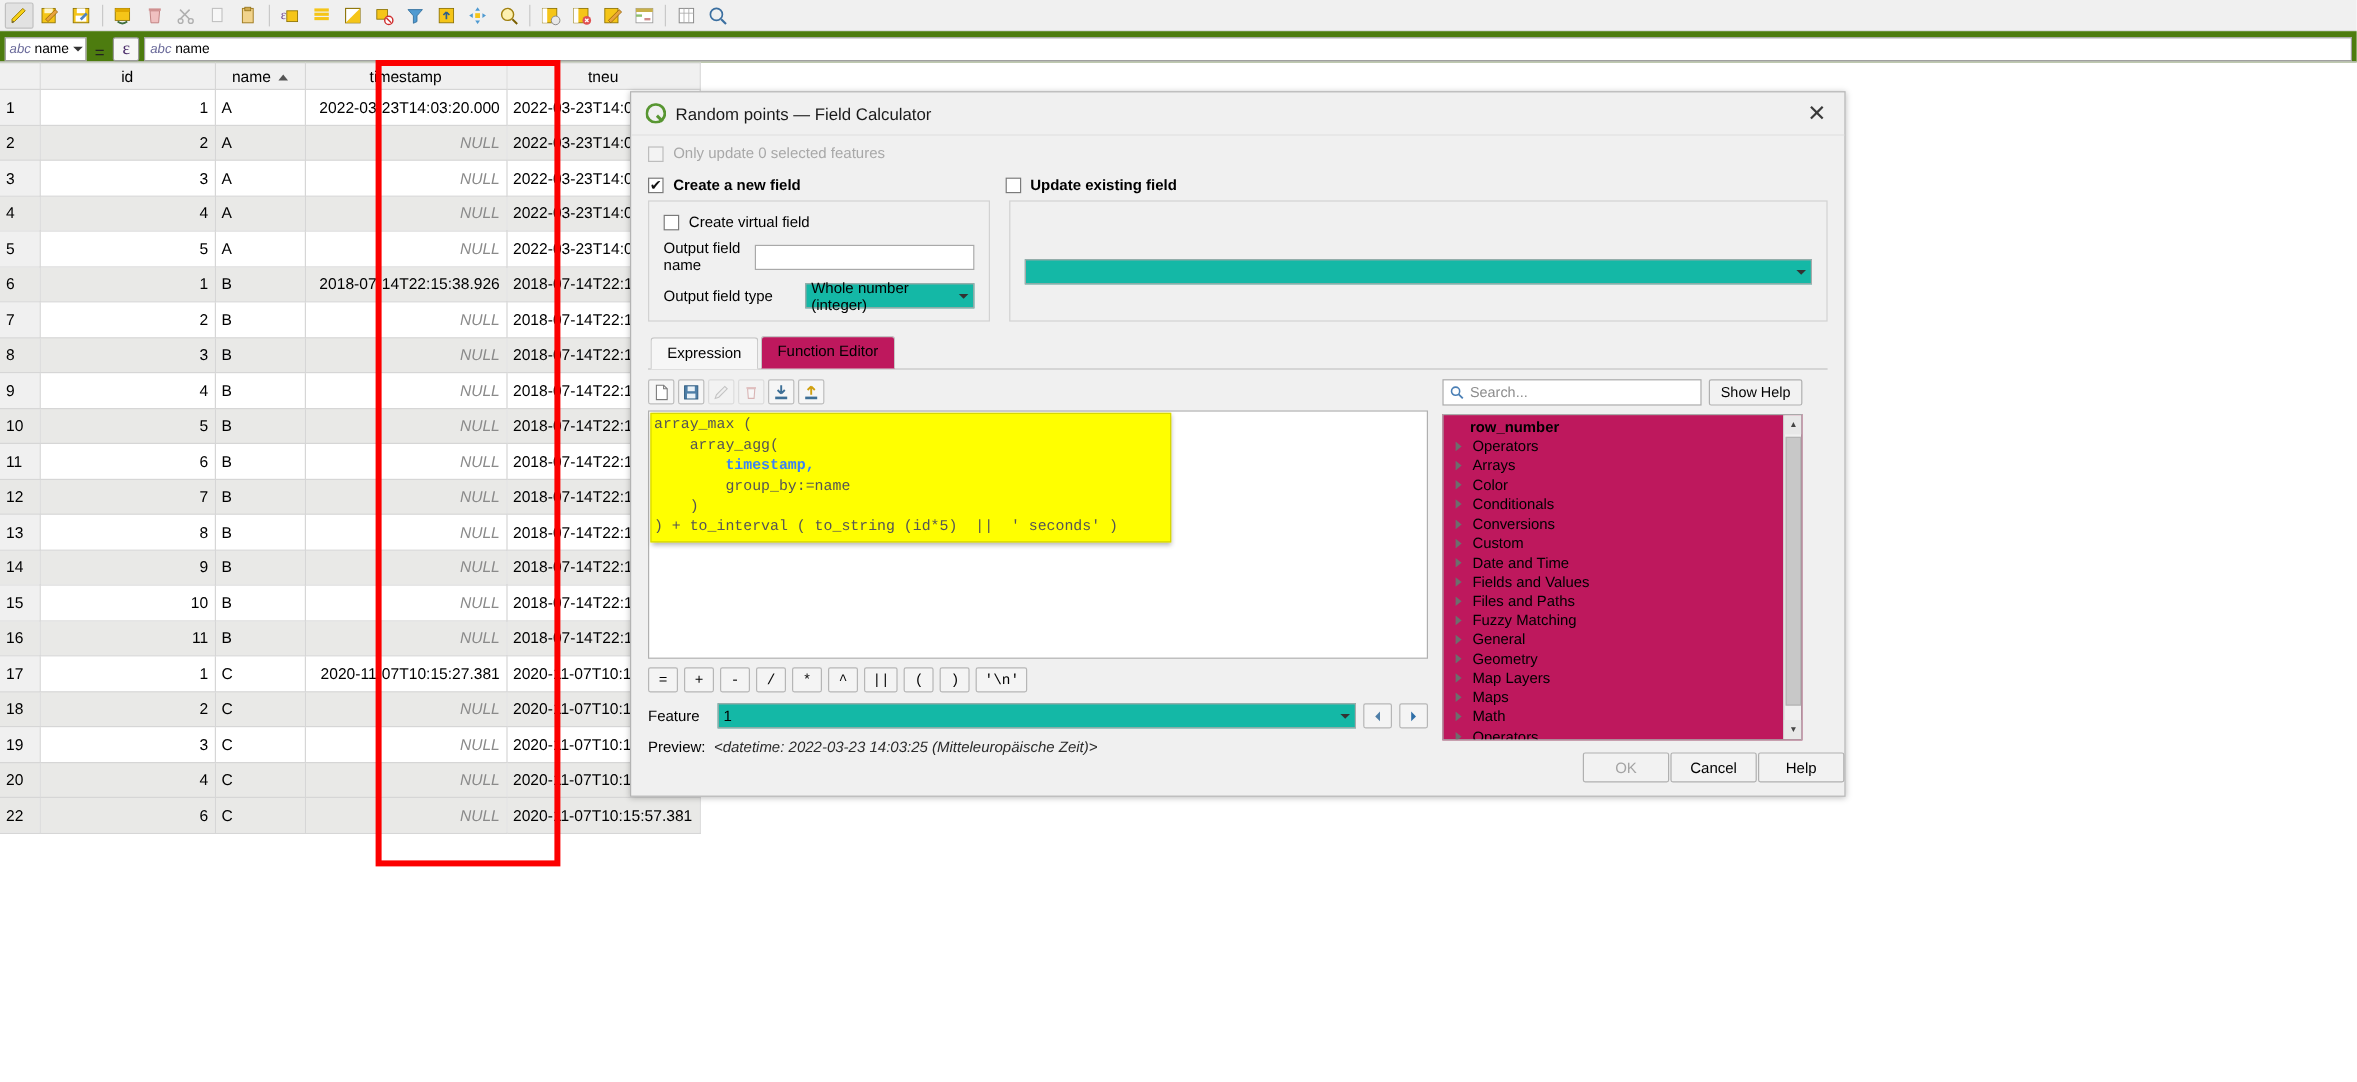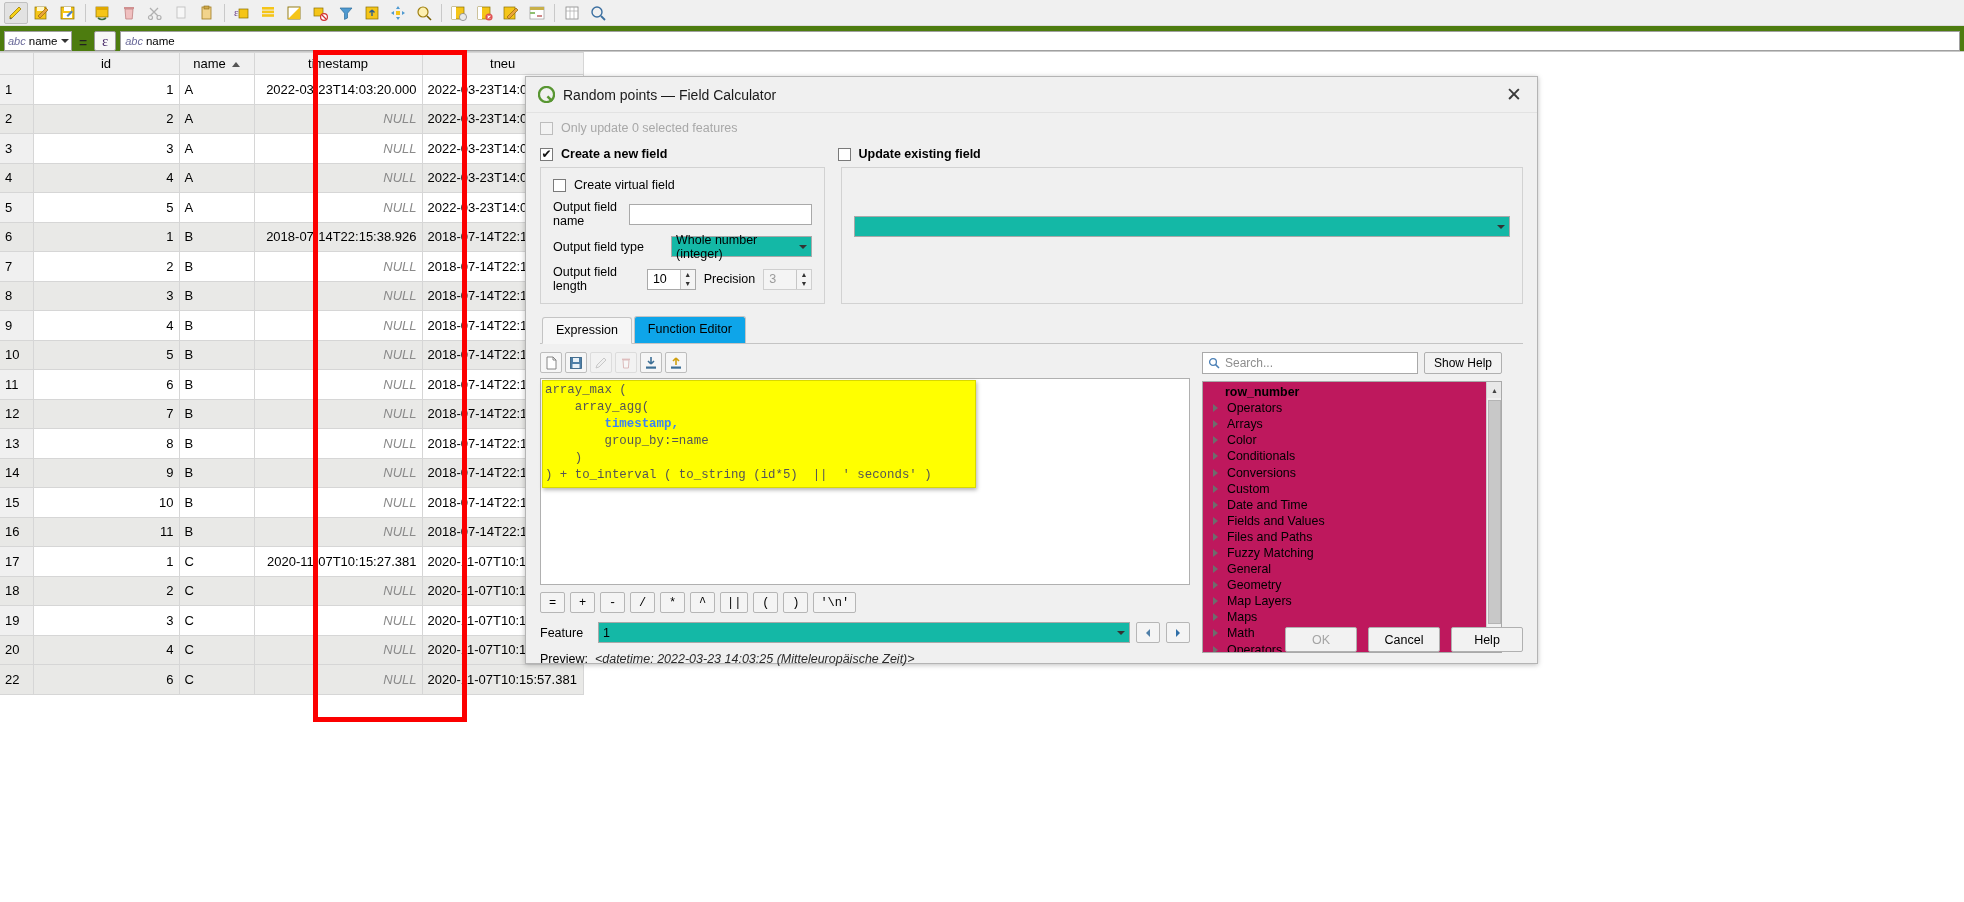--- a/index.html
+++ b/index.html
@@ -110,21 +110,21 @@
   .spin .sbtns i { flex:1; display:flex; align-items:center; justify-content:center; font-style:normal; font-size:7px; color:#333; }
   .spin.dis { border-color:#cfcfcf; background:#f4f4f4; }
   .spin.dis .sv { color:#9b9b9b; }
   .sel.big { width: 100%; }
   .panel.right .emptybox { height: 38px; }
 
   
   .tabs { display: flex; margin-top: 12px; padding-left: 2px; border-bottom: 1px solid #c4c4c4; }
   .tab {
     padding: 5px 13px 6px 13px; font-size: 12.5px; border: 1px solid #c4c4c4;
-    border-bottom: none; background: #0ea5e9; margin-right: 2px;
+    border-bottom: none; background: #be185d; margin-right: 2px;
     border-radius: 3px 3px 0 0;
   }
   .tab.sel-tab { background: #f6f6f6; position: relative; top: 1px; border-bottom: 1px solid #f6f6f6; }
 
   .expr-area { display: flex; gap: 12px; margin-top: 8px; }
   .expr-left { width: 650px; }
   .mini-tb { display: flex; gap: 3px; margin-bottom: 5px; }
   .mini-btn { width: 22px; height: 21px; border: 1px solid #bdbdbd; background: #f6f6f6; border-radius: 2px; display:flex; align-items:center; justify-content:center;}
   .mini-btn.dis { border-color: #dcdcdc; background: #f2f2f2; }
   .code-wrap { position: relative; border: 1px solid #b0b0b0; background: #fff; height: 207px; }
@@ -167,21 +167,21 @@
   }
   .fn-items { padding: 2px 0 0 0; }
   .fn-item { display:flex; align-items:center; height: 16.1px; padding-left: 4px; font-size: 12.4px; gap: 4px; }
   .fn-item.root { font-weight: bold; padding-left: 22px; }
   .tri { width:0;height:0;border-top:4px solid transparent;border-bottom:4px solid transparent;border-left:5px solid #6d6d6d; margin-left:6px; margin-right:5px; flex:none;}
   .fn-scroll { position:absolute; right:0; top:0; width: 15px; height: 100%; background:#f0f0f0; border-left:1px solid #cecece; }
   .fn-scroll .thumb { position:absolute; left:1px; top:18px; width:13px; height: 224px; background:#c8c8c8; border:1px solid #b4b4b4;}
   .fn-scroll .ar { position:absolute; left:0; width:15px; height:16px; background:#e8e8e8; display:flex;align-items:center;justify-content:center; font-size:7px; color:#444;}
   .fn-scroll .ar.up{top:0;} .fn-scroll .ar.dn{bottom:0;}
 
-  .dlg-footer { position: absolute; right: 14px; bottom: 11px; display: flex; gap: 11px; justify-content: flex-end; }
+  .dlg-footer { position: absolute; right: 0; bottom: 11px; display: flex; gap: 1px; justify-content: flex-end; }
   .fbtn { width: 72px; height: 25px; border: 1px solid #b0b0b0; background: #f2f2f2; border-radius: 2px; font-size: 12.5px; display:flex;align-items:center;justify-content:center; }
   .fbtn.dis { color: #a4a4a4; }
 </style>
 </head>
 <body>
 
 <div id="root">
 
   <div class="at-toolbar">
     <div class="tb-btn active">
@@ -566,38 +566,20 @@
             <span class="flabel">Output field name</span>
             <input class="inp name" type="text" value="" style="">
           </div>
           <div class="frow">
             <span class="flabel">Output field type</span>
             <div class="sel">
               <span>Whole number (integer)</span>
               <span class="caret-dn"></span>
             </div>
           </div>
-          <div class="frow">
-            <span class="flabel">Output field length</span>
-            <div class="spin">
-              <span class="sv">10</span>
-              <span class="sbtns">
-                  <i>▲</i>
-                  <i>▼</i>
-                </span>
-            </div>
-            <span style="font-size:12.5px;">Precision</span>
-            <div class="spin dis">
-              <span class="sv">3</span>
-              <span class="sbtns">
-                  <i>▲</i>
-                  <i>▼</i>
-                </span>
-            </div>
-          </div>
         </div>
 
         <div class="panel right">
           <div class="emptybox"></div>
           <div class="sel big">
             <span></span>
             <span class="caret-dn"></span>
           </div>
         </div>
       </div>

